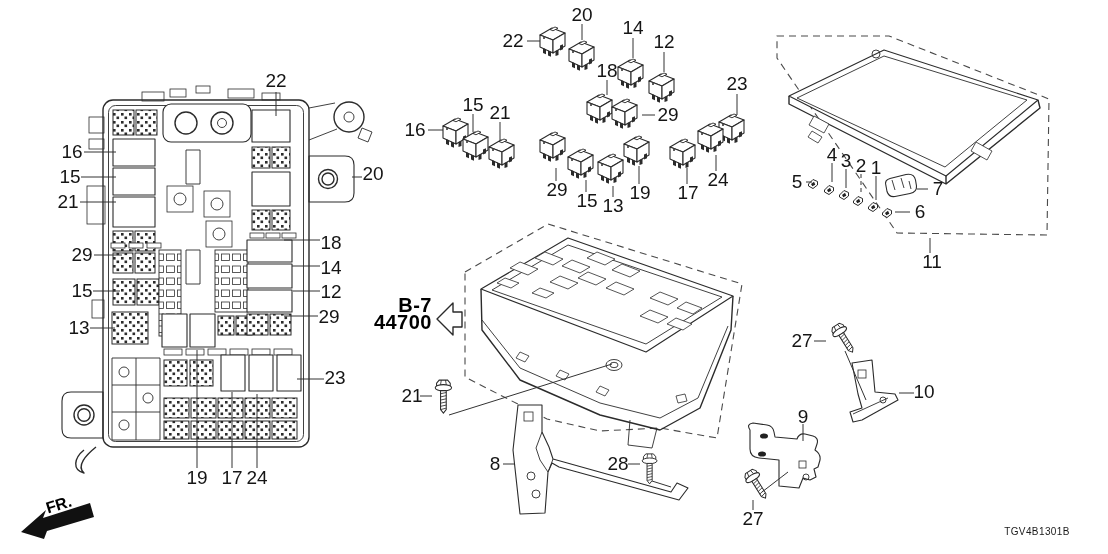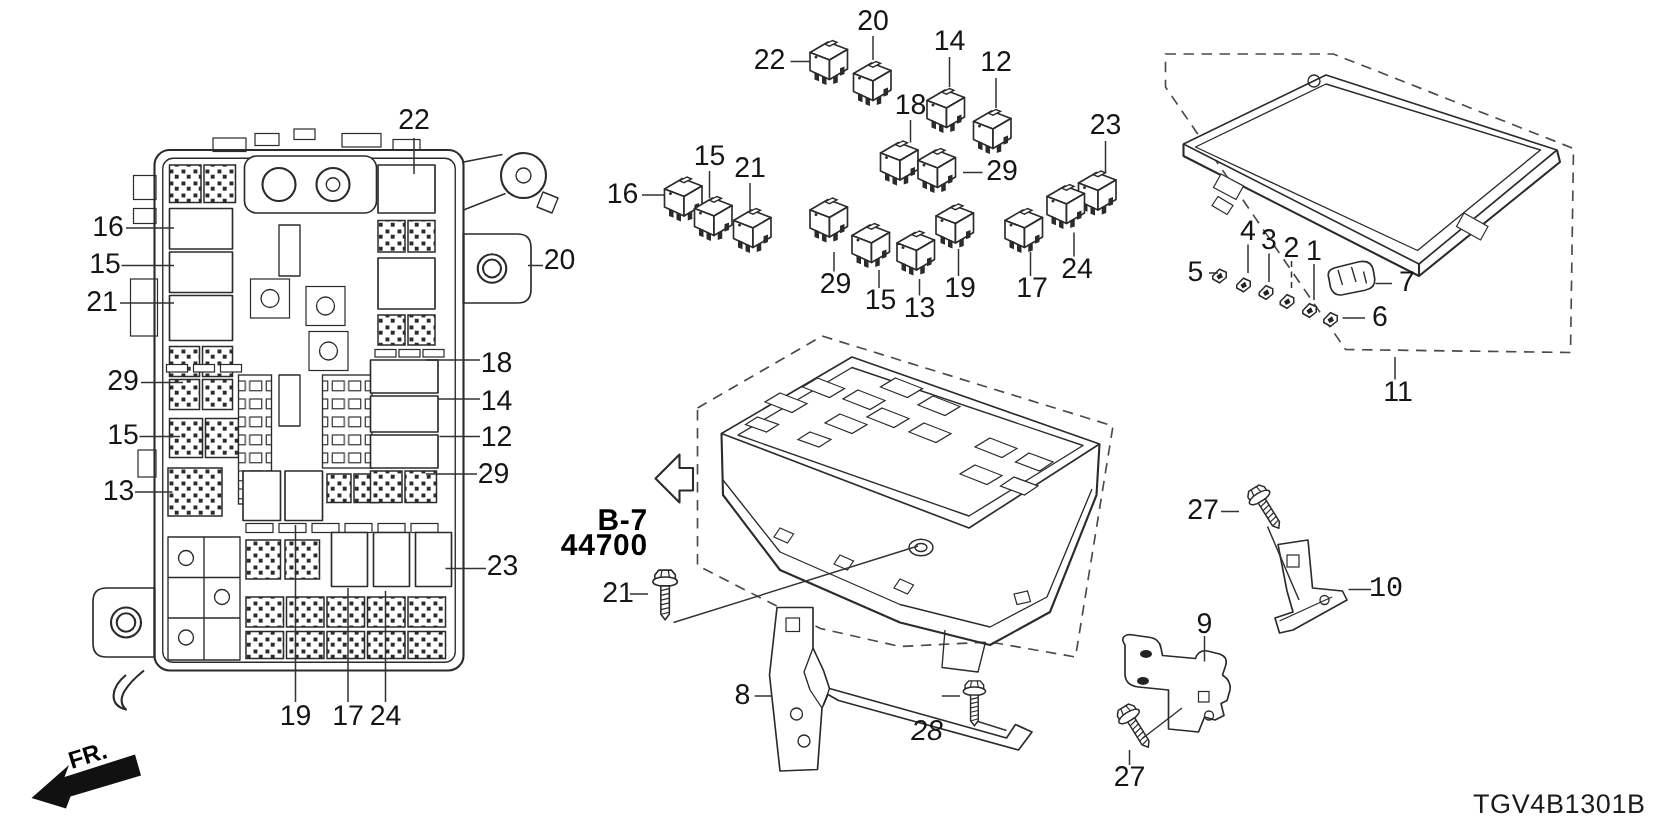--- a/index.html
+++ b/index.html
@@ -2,24 +2,24 @@
 <html><head>
 <meta charset="utf-8">
 <style>
   html,body{margin:0;padding:0;background:#fff;}
   #stage{position:relative;width:1108px;height:554px;background:#fff;overflow:hidden;
          font-family:"Liberation Sans",sans-serif;}
   #art{position:absolute;left:0;top:0;}
   .callout{position:absolute;transform:translate(-50%,-50%);
            font:19px "Liberation Sans",sans-serif;color:#151515;white-space:nowrap;}
   #connector-ref{position:absolute;left:352px;top:297px;width:80px;text-align:right;
-        font-weight:bold;font-size:20px;line-height:17px;color:#000;letter-spacing:.5px;margin-top:42px;}
+        font-weight:bold;font-size:20px;line-height:17px;color:#000;letter-spacing:.5px;}
   #connector-ref span{display:block;}
   #part-code{position:absolute;left:982px;top:526px;width:110px;text-align:center;
-        font-size:18px;color:#1a1a1a;letter-spacing:.4px;}
+        font-size:10px;color:#1a1a1a;letter-spacing:.4px;}
   #fr-label{position:absolute;left:46px;top:496px;font-weight:bold;font-size:16px;color:#000;
         transform:rotate(-17deg);}
   svg .ln{fill:none;stroke:#2b2b2b;stroke-width:1.4;stroke-linejoin:round;}
   svg .ln2{fill:none;stroke:#2b2b2b;stroke-width:.9;stroke-linejoin:round;}
   svg .wb{fill:#fff;stroke:#2b2b2b;stroke-width:1.1;stroke-linejoin:round;}
   svg .wb2{fill:#fff;stroke:#2b2b2b;stroke-width:.8;}
   svg .tm{fill:url(#terms);stroke:#2b2b2b;stroke-width:1;}
   svg .gd{fill:url(#grid);stroke:#2b2b2b;stroke-width:.9;}
   svg .ld{fill:none;stroke:#333;stroke-width:1;}
   svg .dsh{fill:none;stroke:#4a4a4a;stroke-width:1.1;stroke-dasharray:7 5;}
@@ -339,24 +339,24 @@
       <span class="callout" style="left: 797px; top: 182px;">5</span>
       <span class="callout" style="left: 832px; top: 155px;">4</span>
       <span class="callout" style="left: 846px; top: 161px;">3</span>
       <span class="callout" style="left: 861px; top: 166px;">2</span>
       <span class="callout" style="left: 876px; top: 168px;">1</span>
       <span class="callout" style="left: 938px; top: 189px;">7</span>
       <span class="callout" style="left: 920px; top: 212px;">6</span>
       <span class="callout" style="left: 932px; top: 262px;">11</span>
       <span class="callout" style="left: 412px; top: 396px;">21</span>
       <span class="callout" style="left: 495px; top: 464px;">8</span>
-      <span class="callout" style="left: 618px; top: 488px; font-style: italic;">28</span>
+      <span class="callout" style="left: 618px; top: 464px;">28</span>
       <span class="callout" style="left: 753px; top: 519px;">27</span>
       <span class="callout" style="left: 803px; top: 417px;">9</span>
-      <span class="callout" style="left: 924px; top: 392px; font-family: Liberation Mono, monospace;">10</span>
+      <span class="callout" style="left: 924px; top: 392px;">10</span>
       <span class="callout" style="left: 802px; top: 341px;">27</span>
     </div>
 
 <div id="connector-ref">
   <span>B-7</span>
   <span>44700</span>
 </div>
 
 <div id="fr-label">FR.</div>
 

